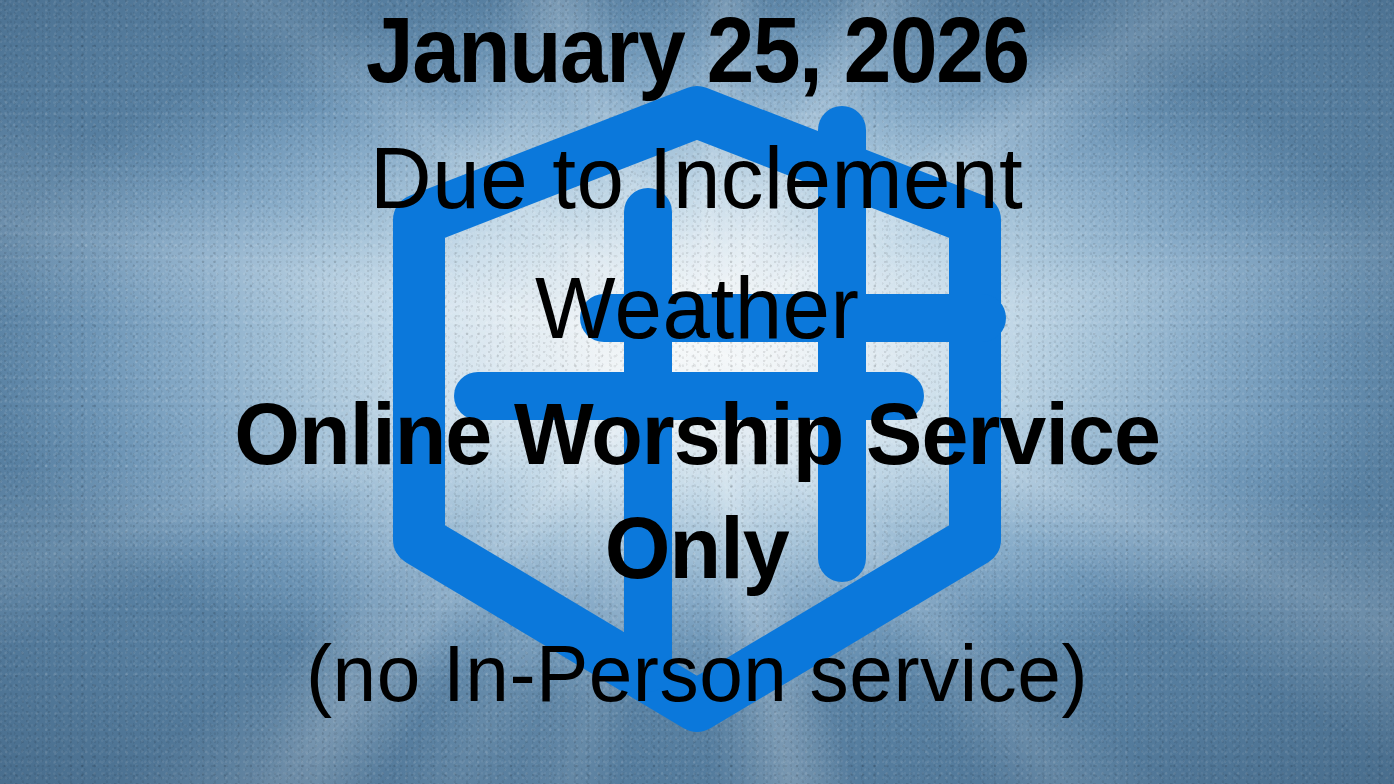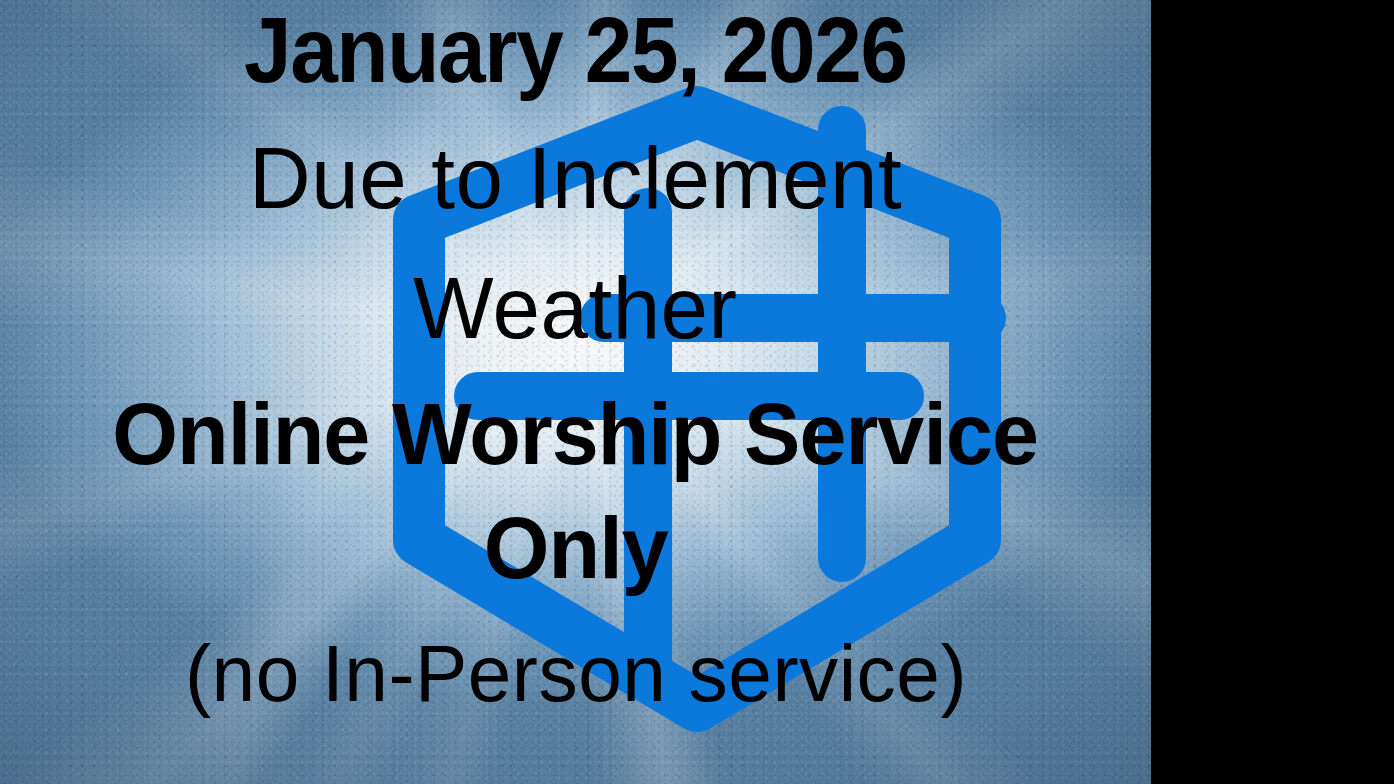--- a/index.html
+++ b/index.html
@@ -2,21 +2,21 @@
 <html><head>
 <meta charset="utf-8">
 <style>
   html, body {
     margin: 0;
     padding: 0;
     background: #000;
   }
   #slide {
     position: relative;
-    width: 1151px;
+    width: 1394px;
     height: 784px;
     overflow: hidden;
     font-family: "Liberation Sans", sans-serif;
     background: #ec4899;
   }
 
   
   .bg-layer {
     position: absolute;
     inset: 0;

